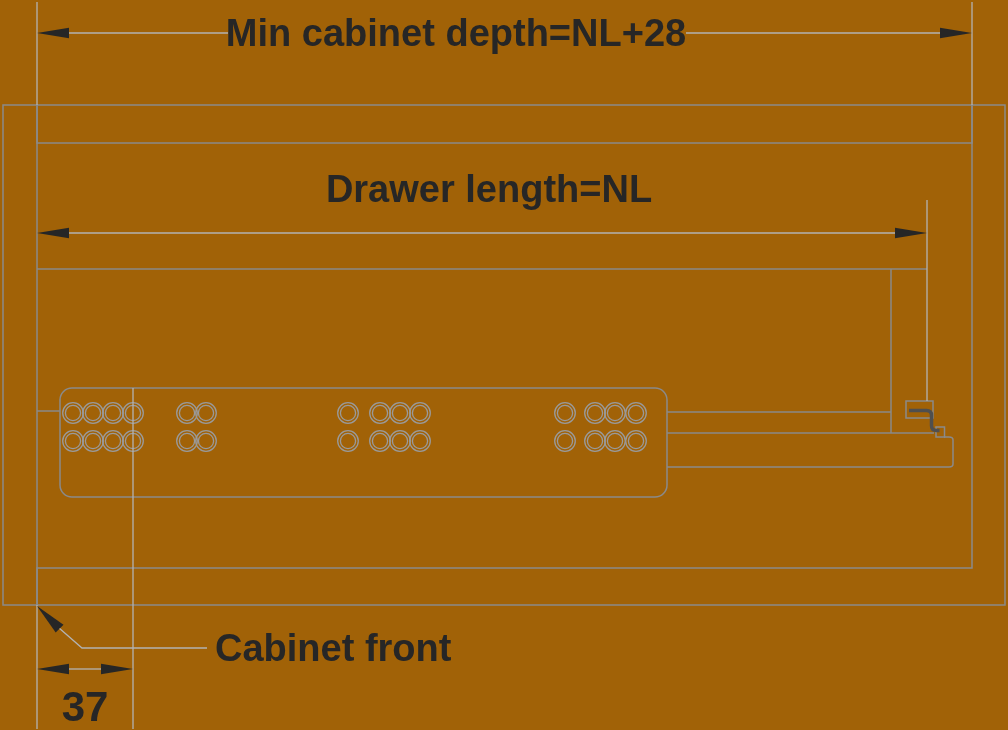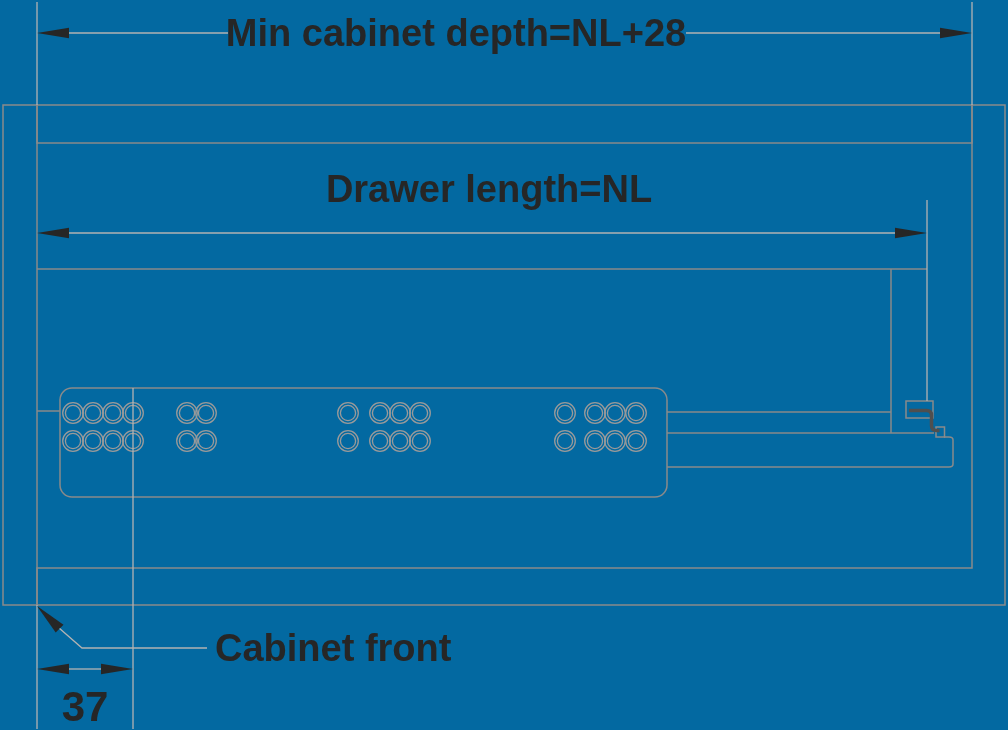--- a/index.html
+++ b/index.html
@@ -1,16 +1,16 @@
 <!DOCTYPE html>
 <html><head>
 <meta charset="utf-8">
 <style>
   html,body{margin:0;padding:0;background:#fff;}
-  .stage{position:relative;width:1008px;height:730px;background:#0369a1;overflow:hidden;
+  .stage{position:relative;width:1008px;height:730px;background:#a16207;overflow:hidden;
          font-family:"Liberation Sans",sans-serif;}
   svg{position:absolute;left:0;top:0;}
   text{font-family:"Liberation Sans",sans-serif;font-weight:bold;fill:#262626;}
   .dim-text{font-size:38px;}
   .dim-num{font-size:42px;}
   .outline{stroke:#8a8a8a;stroke-width:1.5;fill:none;}
   .thin{stroke:#b3b3b3;stroke-width:1.3;fill:none;}
   .arrow{fill:#262626;stroke:none;}
 </style>
 </head>

